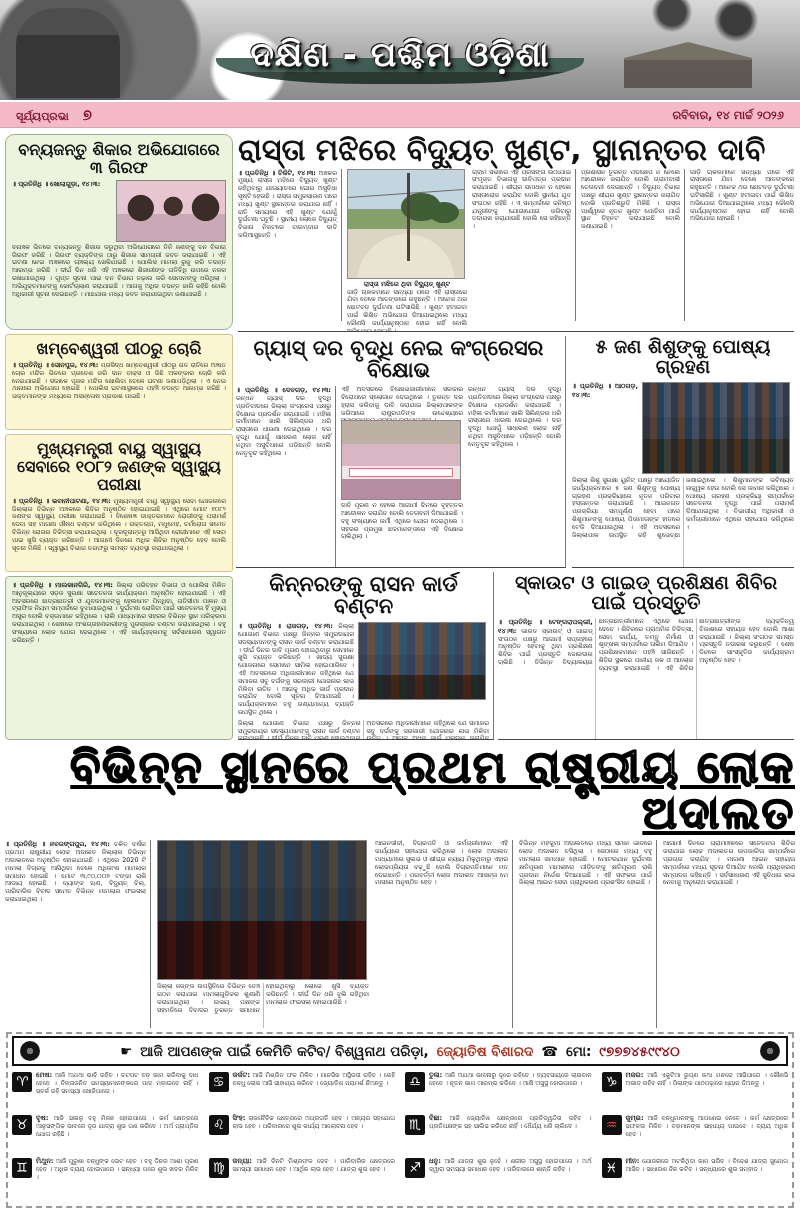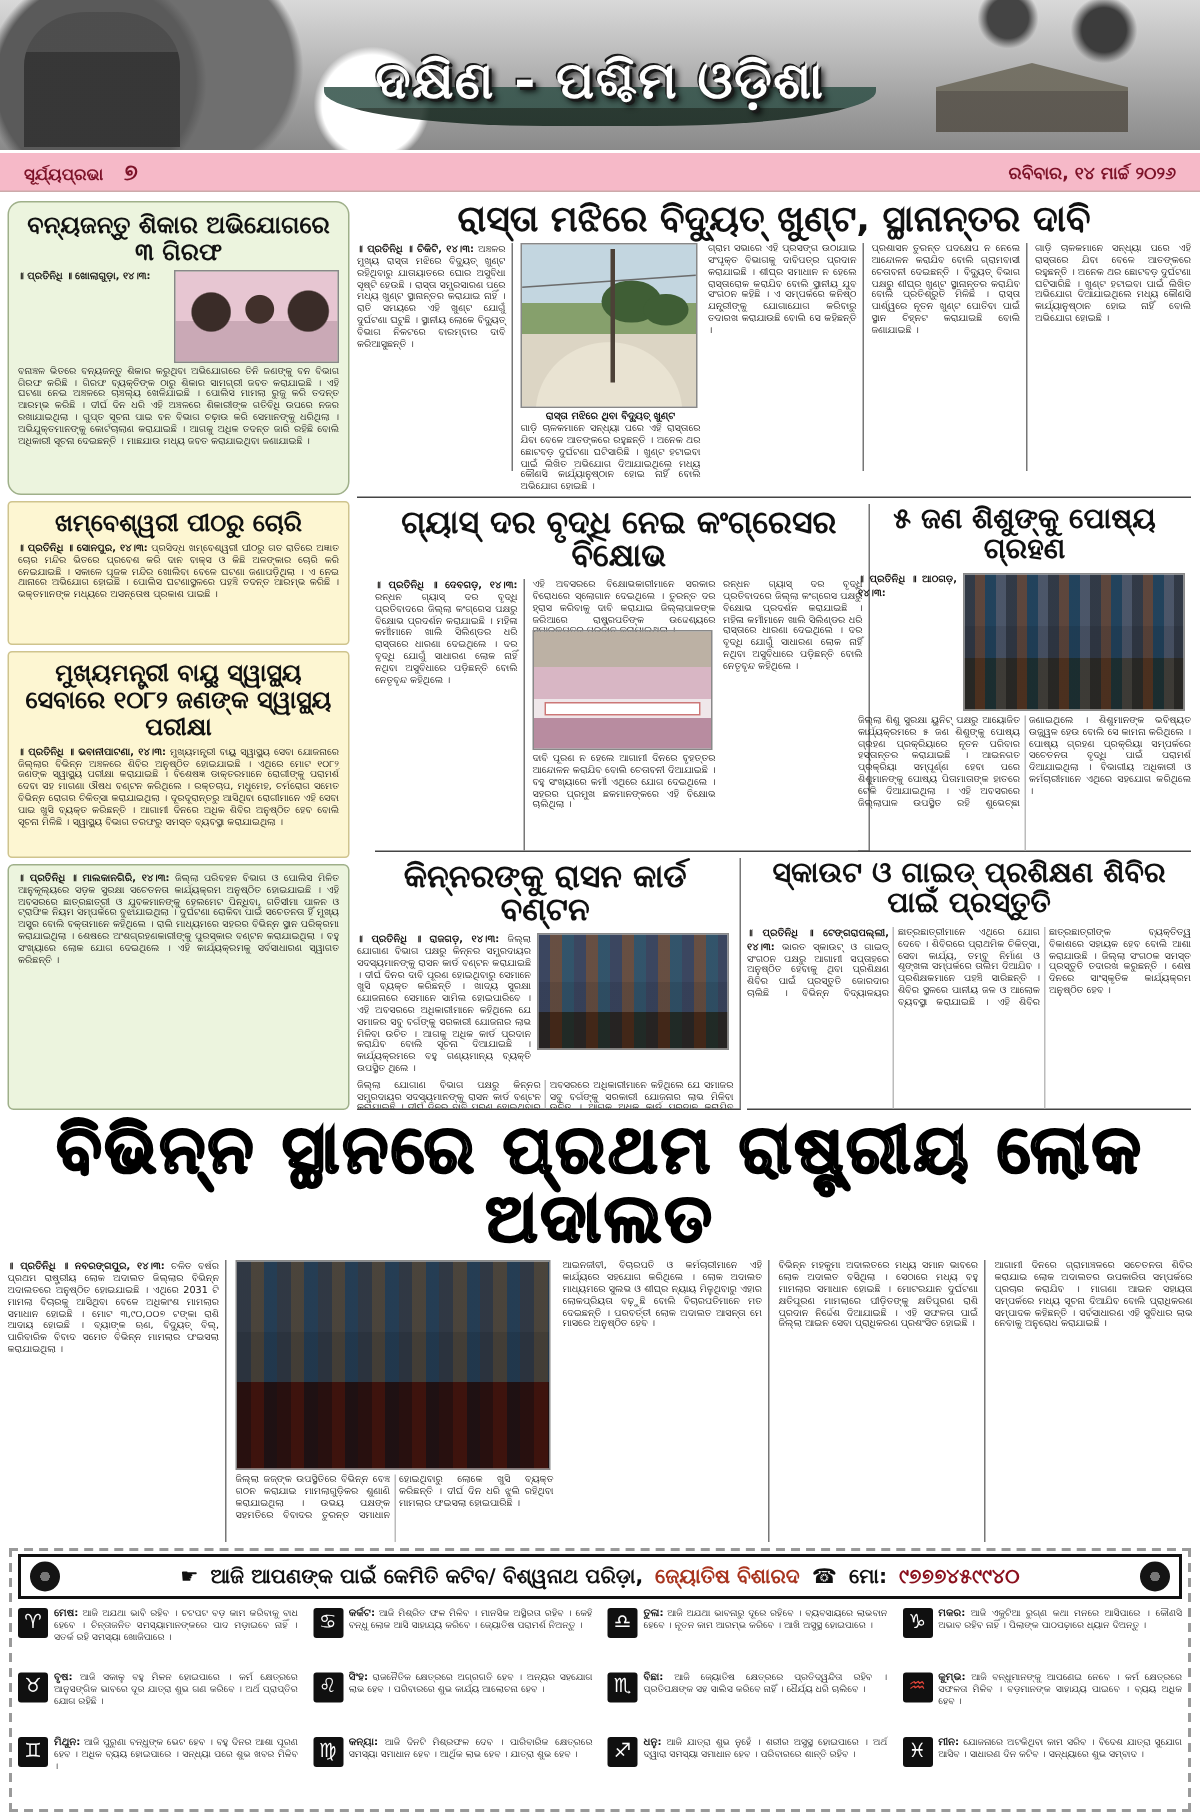--- a/index.html
+++ b/index.html
@@ -73,22 +73,22 @@
   .ph-ration { background:
       repeating-linear-gradient(90deg, #46506b 0 8px, #7a5a4a 8px 16px, #3c6077 16px 24px),
       linear-gradient(180deg,#d7dfe4 0 42%, #c3cbd1 42% 68%, #8a6f52 68% 100%);
       background-blend-mode:multiply; }
   .ph-court { background:
       repeating-linear-gradient(90deg, #3c4450 0 9px, #5d5246 9px 18px, #2e4a63 18px 27px),
       linear-gradient(180deg,#ccd3d8 0 34%, #b7bfc5 34% 58%, #a93b30 58% 100%);
       background-blend-mode:multiply; }
 
   
-  .h-big { font-size:44px; font-weight:bold; text-align:center; letter-spacing:2px;
-      color:#fff; -webkit-text-stroke:1.7px #000; line-height:1.05; }
+  .h-big { font-size:44px; font-weight:bold; text-align:right; letter-spacing:2px;
+      color:#fff; -webkit-text-stroke:1.7px #000; line-height:1.05;text-decoration:underline; }
 
   
   .astro-wrap { position:absolute; left:6px; top:1032px; width:788px; height:176px;
       border:2px dashed #9a9a9a; padding:2px 4px; }
   .astro-bar { height:30px; border:2px solid #111; box-shadow:0 0 0 2px #fff inset;
       display:flex; align-items:center; justify-content:center; gap:8px; position:relative; }
   .medallion { width:20px; height:20px; border-radius:50%;
       background:radial-gradient(circle at 50% 50%, #777 0 22%, #141414 23% 100%);
       position:absolute; top:3px; }
   .medallion.l { left:6px; } .medallion.r { right:6px; }
@@ -154,21 +154,21 @@
 
   <div class="blk box-green" style="left:5px; top:576px; width:228px; height:164px; border-radius:4px;">
     <p class="bd" style="height:130px;">
       <b>॥ ପ୍ରତିନିଧି ॥</b>
       <b>ମାଲକାନଗିରି, ୧୪।୩:</b>
       <span>ଜିଲ୍ଲା ପରିବହନ ବିଭାଗ ଓ ପୋଲିସ ମିଳିତ ଆନୁକୂଲ୍ୟରେ ସଡ଼କ ସୁରକ୍ଷା ସଚେତନତା କାର୍ଯ୍ୟକ୍ରମ ଅନୁଷ୍ଠିତ ହୋଇଯାଇଛି । ଏହି ଅବସରରେ ଛାତ୍ରଛାତ୍ରୀ ଓ ଯୁବକମାନଙ୍କୁ ହେଲମେଟ ପିନ୍ଧିବା, ଗତିସୀମା ପାଳନ ଓ ଟ୍ରାଫିକ ନିୟମ ସମ୍ପର୍କରେ ବୁଝାଯାଇଥିଲା । ଦୁର୍ଘଟଣା ରୋକିବା ପାଇଁ ସଚେତନତା ହିଁ ମୁଖ୍ୟ ଅସ୍ତ୍ର ବୋଲି ବକ୍ତାମାନେ କହିଥିଲେ । ରାଲି ମାଧ୍ୟମରେ ସହରର ବିଭିନ୍ନ ସ୍ଥାନ ପରିକ୍ରମା କରାଯାଇଥିଲା । ଶେଷରେ ଅଂଶଗ୍ରହଣକାରୀଙ୍କୁ ପୁରସ୍କାର ବଣ୍ଟନ କରାଯାଇଥିଲା । ବହୁ ସଂଖ୍ୟାରେ ଲୋକ ଯୋଗ ଦେଇଥିଲେ । ଏହି କାର୍ଯ୍ୟକ୍ରମକୁ ସର୍ବସାଧାରଣ ସ୍ୱାଗତ କରିଛନ୍ତି ।</span>
     </p>
   </div>
 
   <div class="blk rule-b" style="left:238px; top:134px; width:556px; height:198px;">
-    <div style="font-size:24px; font-weight:bold; text-align:center; line-height:1.05;">ରାସ୍ତା ମଝିରେ ବିଦ୍ୟୁତ୍ ଖୁଣ୍ଟ, ସ୍ଥାନାନ୍ତର ଦାବି</div>
+    <div style="font-size:30px; font-weight:bold; text-align:left; line-height:1.05;">ରାସ୍ତା ମଝିରେ ବିଦ୍ୟୁତ୍ ଖୁଣ୍ଟ, ସ୍ଥାନାନ୍ତର ଦାବି</div>
     <div style="display:flex; gap:5px; margin-top:3px; height:152px;">
       <p class="bd rule-r" style="width:104px; padding-right:4px;">
         <b>॥ ପ୍ରତିନିଧି ॥</b>
         <b>ଚିକିଟି, ୧୪।୩:</b>
         <span>ଅଞ୍ଚଳର ମୁଖ୍ୟ ରାସ୍ତା ମଝିରେ ବିଦ୍ୟୁତ୍ ଖୁଣ୍ଟ ରହିଥିବାରୁ ଯାତାୟାତରେ ଘୋର ଅସୁବିଧା ସୃଷ୍ଟି ହେଉଛି । ରାସ୍ତା ସମ୍ପ୍ରସାରଣ ପରେ ମଧ୍ୟ ଖୁଣ୍ଟ ସ୍ଥାନାନ୍ତର କରାଯାଇ ନାହିଁ । ରାତି ସମୟରେ ଏହି ଖୁଣ୍ଟ ଯୋଗୁଁ ଦୁର୍ଘଟଣା ଘଟୁଛି । ସ୍ଥାନୀୟ ଲୋକେ ବିଦ୍ୟୁତ୍ ବିଭାଗ ନିକଟରେ ବାରମ୍ବାର ଦାବି କରିଆସୁଛନ୍ତି ।</span>
       </p>
       <div style="width:120px;">
         <div class="photo ph-road" style="width:118px; height:110px;">
           <div class="palm" style="left:46%; top:22%;"></div>
           <div class="palm" style="left:70%; top:30%; width:26%; height:20%;"></div>
@@ -178,21 +178,21 @@
         </div>
         <div class="caption">ରାସ୍ତା ମଝିରେ ଥିବା ବିଦ୍ୟୁତ୍ ଖୁଣ୍ଟ</div>
         <p class="bd" style="height:28px;">ଗାଡ଼ି ଚାଳକମାନେ ସନ୍ଧ୍ୟା ପରେ ଏହି ରାସ୍ତାରେ ଯିବା ବେଳେ ଆତଙ୍କରେ ରହୁଛନ୍ତି । ଅନେକ ଥର ଛୋଟବଡ଼ ଦୁର୍ଘଟଣା ଘଟିସାରିଛି । ଖୁଣ୍ଟ ହଟାଇବା ପାଇଁ ଲିଖିତ ଅଭିଯୋଗ ଦିଆଯାଇଥିଲେ ମଧ୍ୟ କୌଣସି କାର୍ଯ୍ୟାନୁଷ୍ଠାନ ହୋଇ ନାହିଁ ବୋଲି ଅଭିଯୋଗ ହୋଇଛି ।</p>
       </div>
       <p class="bd rule-r" style="width:104px; padding-right:4px;">ଗ୍ରାମ ସଭାରେ ଏହି ପ୍ରସଙ୍ଗ ଉଠାଯାଇ ସଂପୃକ୍ତ ବିଭାଗକୁ ଦାବିପତ୍ର ପ୍ରଦାନ କରାଯାଇଛି । ଶୀଘ୍ର ସମାଧାନ ନ ହେଲେ ରାସ୍ତାରୋକ କରାଯିବ ବୋଲି ସ୍ଥାନୀୟ ଯୁବ ସଂଗଠନ କହିଛି । ଏ ସମ୍ପର୍କରେ କନିଷ୍ଠ ଯନ୍ତ୍ରୀଙ୍କୁ ଯୋଗାଯୋଗ କରିବାରୁ ତଦାରଖ କରାଯାଉଛି ବୋଲି ସେ କହିଛନ୍ତି ।</p>
       <p class="bd rule-r" style="width:104px; padding-right:4px;">ପ୍ରଶାସନ ତୁରନ୍ତ ପଦକ୍ଷେପ ନ ନେଲେ ଆନ୍ଦୋଳନ କରାଯିବ ବୋଲି ଗ୍ରାମବାସୀ ଚେତାବନୀ ଦେଇଛନ୍ତି । ବିଦ୍ୟୁତ୍ ବିଭାଗ ପକ୍ଷରୁ ଶୀଘ୍ର ଖୁଣ୍ଟ ସ୍ଥାନାନ୍ତର କରାଯିବ ବୋଲି ପ୍ରତିଶ୍ରୁତି ମିଳିଛି । ରାସ୍ତା ପାର୍ଶ୍ୱରେ ନୂତନ ଖୁଣ୍ଟ ପୋତିବା ପାଇଁ ସ୍ଥାନ ଚିହ୍ନଟ କରାଯାଇଛି ବୋଲି ଜଣାଯାଇଛି ।</p>
       <p class="bd" style="flex:1;">ଗାଡ଼ି ଚାଳକମାନେ ସନ୍ଧ୍ୟା ପରେ ଏହି ରାସ୍ତାରେ ଯିବା ବେଳେ ଆତଙ୍କରେ ରହୁଛନ୍ତି । ଅନେକ ଥର ଛୋଟବଡ଼ ଦୁର୍ଘଟଣା ଘଟିସାରିଛି । ଖୁଣ୍ଟ ହଟାଇବା ପାଇଁ ଲିଖିତ ଅଭିଯୋଗ ଦିଆଯାଇଥିଲେ ମଧ୍ୟ କୌଣସି କାର୍ଯ୍ୟାନୁଷ୍ଠାନ ହୋଇ ନାହିଁ ବୋଲି ଅଭିଯୋଗ ହୋଇଛି ।</p>
     </div>
   </div>
 
-  <div class="blk rule-b" style="left:250px; top:336px; width:330px; height:232px; border-right:1px solid #777; padding-right:4px;">
+  <div class="blk rule-b" style="left:236px; top:336px; width:330px; height:232px; border-right:1px solid #777; padding-right:4px;">
     <div class="h-mid">ଗ୍ୟାସ୍ ଦର ବୃଦ୍ଧି ନେଇ କଂଗ୍ରେସର ବିକ୍ଷୋଭ</div>
     <div style="display:flex; gap:5px; margin-top:2px; height:196px;">
       <p class="bd rule-r" style="width:100px; padding-right:4px;">
         <b>॥ ପ୍ରତିନିଧି ॥</b>
         <b>ଦେବଗଡ଼, ୧୪।୩:</b>
         <span>ରନ୍ଧନ ଗ୍ୟାସ୍ ଦର ବୃଦ୍ଧି ପ୍ରତିବାଦରେ ଜିଲ୍ଲା କଂଗ୍ରେସ ପକ୍ଷରୁ ବିକ୍ଷୋଭ ପ୍ରଦର୍ଶନ କରାଯାଇଛି । ମହିଳା କର୍ମୀମାନେ ଖାଲି ସିଲିଣ୍ଡର ଧରି ରାସ୍ତାରେ ଧାରଣା ଦେଇଥିଲେ । ଦର ବୃଦ୍ଧି ଯୋଗୁଁ ସାଧାରଣ ଲୋକ ନାହିଁ ନଥିବା ଅସୁବିଧାରେ ପଡ଼ିଛନ୍ତି ବୋଲି ନେତୃବୃନ୍ଦ କହିଥିଲେ ।</span>
       </p>
       <div style="width:122px;">
         <p class="bd" style="height:34px;">ଏହି ଅବସରରେ ବିକ୍ଷୋଭକାରୀମାନେ ସରକାର ବିରୋଧରେ ସ୍ଲୋଗାନ ଦେଇଥିଲେ । ତୁରନ୍ତ ଦର ହ୍ରାସ କରିବାକୁ ଦାବି କରାଯାଇ ଜିଲ୍ଲାପାଳଙ୍କ ଜରିଆରେ ରାଷ୍ଟ୍ରପତିଙ୍କ ଉଦ୍ଦେଶ୍ୟରେ ସ୍ମାରକପତ୍ର ପ୍ରଦାନ କରାଯାଇଥିଲା ।</p>
         <div class="photo ph-protest" style="width:120px; height:80px;">
@@ -237,21 +237,21 @@
       <span>ଭାରତ ସ୍କାଉଟ୍ ଓ ଗାଇଡ୍ ସଂଗଠନ ପକ୍ଷରୁ ଆଗାମୀ ସପ୍ତାହରେ ଅନୁଷ୍ଠିତ ହେବାକୁ ଥିବା ପ୍ରଶିକ୍ଷଣ ଶିବିର ପାଇଁ ପ୍ରସ୍ତୁତି ଜୋରଦାର ଚାଲିଛି । ବିଭିନ୍ନ ବିଦ୍ୟାଳୟର ଛାତ୍ରଛାତ୍ରୀମାନେ ଏଥିରେ ଯୋଗ ଦେବେ । ଶିବିରରେ ପ୍ରାଥମିକ ଚିକିତ୍ସା, ସେବା କାର୍ଯ୍ୟ, ତମ୍ବୁ ନିର୍ମାଣ ଓ ଶୃଙ୍ଖଳା ସମ୍ପର୍କରେ ତାଲିମ ଦିଆଯିବ । ପ୍ରଶିକ୍ଷକମାନେ ପହଞ୍ଚି ସାରିଛନ୍ତି । ଶିବିର ସ୍ଥଳରେ ପାନୀୟ ଜଳ ଓ ଆଲୋକ ବ୍ୟବସ୍ଥା କରାଯାଇଛି । ଏହି ଶିବିର ଛାତ୍ରଛାତ୍ରୀଙ୍କ ବ୍ୟକ୍ତିତ୍ୱ ବିକାଶରେ ସହାୟକ ହେବ ବୋଲି ଆଶା କରାଯାଉଛି । ଜିଲ୍ଲା ସଂଗଠକ ସମସ୍ତ ପ୍ରସ୍ତୁତି ତଦାରଖ କରୁଛନ୍ତି । ଶେଷ ଦିନରେ ସାଂସ୍କୃତିକ କାର୍ଯ୍ୟକ୍ରମ ଅନୁଷ୍ଠିତ ହେବ ।</span>
     </p>
   </div>
 
   <div class="blk" style="left:5px; top:744px; width:790px; height:284px;">
     <div class="h-big">ବିଭିନ୍ନ ସ୍ଥାନରେ ପ୍ରଥମ ରାଷ୍ଟ୍ରୀୟ ଲୋକ ଅଦାଲତ</div>
     <div style="display:flex; gap:6px; margin-top:4px; height:226px;">
       <p class="bd rule-r" style="width:146px; padding-right:4px;">
         <b>॥ ପ୍ରତିନିଧି ॥</b>
         <b>ନବରଙ୍ଗପୁର, ୧୪।୩:</b>
-        <span>ଚଳିତ ବର୍ଷର ପ୍ରଥମ ରାଷ୍ଟ୍ରୀୟ ଲୋକ ଅଦାଲତ ଜିଲ୍ଲାର ବିଭିନ୍ନ ଅଦାଲତରେ ଅନୁଷ୍ଠିତ ହୋଇଯାଇଛି । ଏଥିରେ 2031 ଟି ମାମଲା ବିଚାରକୁ ଆସିଥିବା ବେଳେ ଅଧିକାଂଶ ମାମଲାର ସମାଧାନ ହୋଇଛି । ମୋଟ ୩,୯୦,୦୦୭ ଟଙ୍କା ରାଶି ଆଦାୟ ହୋଇଛି । ବ୍ୟାଙ୍କ ଋଣ, ବିଦ୍ୟୁତ୍ ବିଲ୍, ପାରିବାରିକ ବିବାଦ ସମେତ ବିଭିନ୍ନ ମାମଲାର ଫଇସଲା କରାଯାଇଥିଲା ।</span>
+        <span>ଚଳିତ ବର୍ଷର ପ୍ରଥମ ରାଷ୍ଟ୍ରୀୟ ଲୋକ ଅଦାଲତ ଜିଲ୍ଲାର ବିଭିନ୍ନ ଅଦାଲତରେ ଅନୁଷ୍ଠିତ ହୋଇଯାଇଛି । ଏଥିରେ 2020 ଟି ମାମଲା ବିଚାରକୁ ଆସିଥିବା ବେଳେ ଅଧିକାଂଶ ମାମଲାର ସମାଧାନ ହୋଇଛି । ମୋଟ ୩,୯୦,୦୦୭ ଟଙ୍କା ରାଶି ଆଦାୟ ହୋଇଛି । ବ୍ୟାଙ୍କ ଋଣ, ବିଦ୍ୟୁତ୍ ବିଲ୍, ପାରିବାରିକ ବିବାଦ ସମେତ ବିଭିନ୍ନ ମାମଲାର ଫଇସଲା କରାଯାଇଥିଲା ।</span>
       </p>
       <div style="width:212px;">
         <div class="photo ph-court" style="width:210px; height:140px;"></div>
         <p class="bd cols2" style="margin-top:3px; height:78px;">ଜିଲ୍ଲା ଜଜ୍‌ଙ୍କ ଉପସ୍ଥିତିରେ ବିଭିନ୍ନ ବେଞ୍ଚ ଗଠନ କରାଯାଇ ମାମଲାଗୁଡ଼ିକର ଶୁଣାଣି କରାଯାଇଥିଲା । ଉଭୟ ପକ୍ଷଙ୍କ ସହମତିରେ ବିବାଦର ତୁରନ୍ତ ସମାଧାନ ହୋଇଥିବାରୁ ଲୋକେ ଖୁସି ବ୍ୟକ୍ତ କରିଛନ୍ତି । ଦୀର୍ଘ ଦିନ ଧରି ଝୁଲି ରହିଥିବା ମାମଲାର ଫଇସଲା ହୋଇପାରିଛି ।</p>
       </div>
       <p class="bd rule-r" style="width:138px; padding-right:4px;">ଆଇନଜୀବୀ, ବିଚାରପତି ଓ କର୍ମଚାରୀମାନେ ଏହି କାର୍ଯ୍ୟରେ ସହଯୋଗ କରିଥିଲେ । ଲୋକ ଅଦାଲତ ମାଧ୍ୟମରେ ସୁଲଭ ଓ ଶୀଘ୍ର ନ୍ୟାୟ ମିଳୁଥିବାରୁ ଏହାର ଲୋକପ୍ରିୟତା ବଢ଼ୁଛି ବୋଲି ବିଚାରପତିମାନେ ମତ ଦେଇଛନ୍ତି । ପରବର୍ତ୍ତୀ ଲୋକ ଅଦାଲତ ଆସନ୍ତା ମେ ମାସରେ ଅନୁଷ୍ଠିତ ହେବ ।</p>
       <p class="bd rule-r" style="width:138px; padding-right:4px;">ବିଭିନ୍ନ ମହକୁମା ଅଦାଲତରେ ମଧ୍ୟ ସମାନ ଭାବରେ ଲୋକ ଅଦାଲତ ବସିଥିଲା । ସେଠାରେ ମଧ୍ୟ ବହୁ ମାମଲାର ସମାଧାନ ହୋଇଛି । ମୋଟରଯାନ ଦୁର୍ଘଟଣା କ୍ଷତିପୂରଣ ମାମଲାରେ ପୀଡ଼ିତଙ୍କୁ କ୍ଷତିପୂରଣ ରାଶି ପ୍ରଦାନ ନିର୍ଦ୍ଦେଶ ଦିଆଯାଇଛି । ଏହି ସଫଳତା ପାଇଁ ଜିଲ୍ଲା ଆଇନ ସେବା ପ୍ରାଧିକରଣ ପ୍ରଶଂସିତ ହୋଇଛି ।</p>
       <p class="bd" style="flex:1;">ଆଗାମୀ ଦିନରେ ଗ୍ରାମାଞ୍ଚଳରେ ସଚେତନତା ଶିବିର କରାଯାଇ ଲୋକ ଅଦାଲତର ଉପକାରିତା ସମ୍ପର୍କରେ ପ୍ରଚାର କରାଯିବ । ମାଗଣା ଆଇନ ସହାୟତା ସମ୍ପର୍କରେ ମଧ୍ୟ ସୂଚନା ଦିଆଯିବ ବୋଲି ପ୍ରାଧିକରଣ ସମ୍ପାଦକ କହିଛନ୍ତି । ସର୍ବସାଧାରଣ ଏହି ସୁବିଧାର ଲାଭ ନେବାକୁ ଅନୁରୋଧ କରାଯାଇଛି ।</p>
     </div>
   </div>

